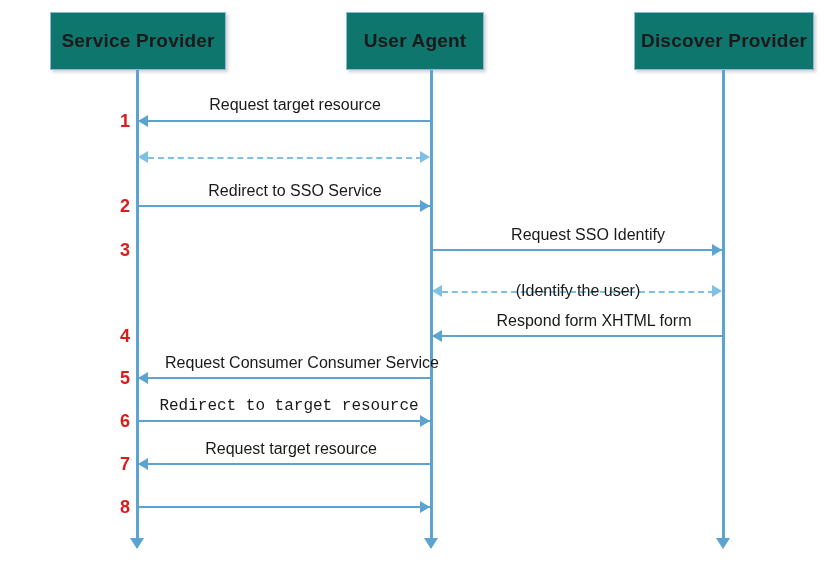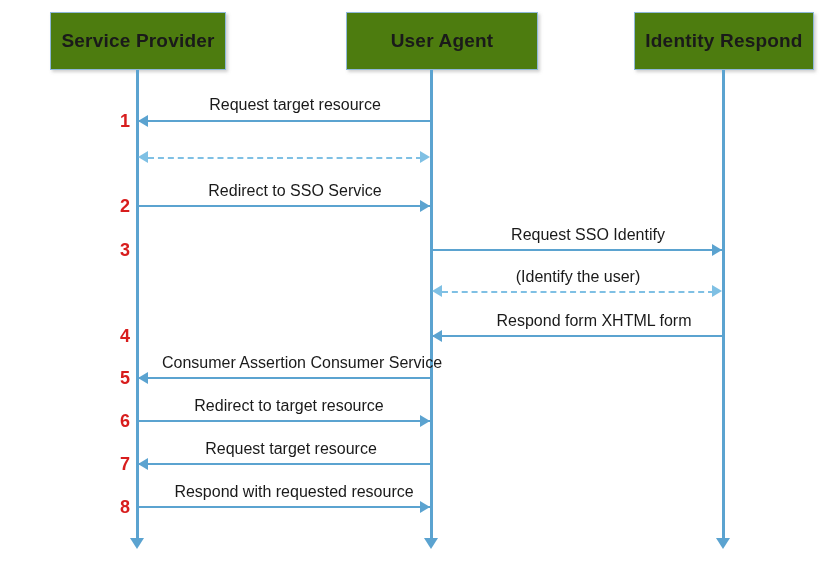--- a/index.html
+++ b/index.html
@@ -14,21 +14,21 @@
     position: relative;
     width: 835px;
     height: 563px;
     background: #ffffff;
     overflow: hidden;
   }
   .actor-box {
     position: absolute;
     box-sizing: border-box;
     border: 1px solid #8fb8d8;
-    background: #4d7c0f;
+    background: #0f766e;
     display: flex;
     align-items: center;
     justify-content: center;
     font-size: 19px;
     font-weight: bold;
     color: #1a1a1a;
     letter-spacing: 0.2px;
     box-shadow: 2px 2px 3px rgba(120,120,120,0.35);
   }
   .lifeline {
@@ -91,25 +91,25 @@
   }
 </style>
 </head>
 <body>
 
 <div id="diagram">
 
   <div class="actor-box" style="left:50px; top:12px; width:176px; height:58px;">
     <span>Service Provider</span>
   </div>
-  <div class="actor-box" style="left:346px; top:12px; width:192px; height:58px;">
+  <div class="actor-box" style="left:346px; top:12px; width:138px; height:58px;">
     <span>User Agent</span>
   </div>
   <div class="actor-box" style="left:634px; top:12px; width:180px; height:58px;">
-    <span>Identity Respond</span>
+    <span>Discover Provider</span>
   </div>
 
   <div class="lifeline" style="left:136px; top:70px; height:468px;"></div>
   <div class="lifeline-arrow" style="left:130px; top:538px;"></div>
 
   <div class="lifeline" style="left:430px; top:70px; height:468px;"></div>
   <div class="lifeline-arrow" style="left:424px; top:538px;"></div>
 
   <div class="lifeline" style="left:722px; top:70px; height:468px;"></div>
   <div class="lifeline-arrow" style="left:716px; top:538px;"></div>
@@ -129,40 +129,39 @@
   <div class="step-num" style="left:130px; top:206px;">2</div>
 
   <div class="msg-line" style="left:432px; top:249px; width:290px;"></div>
   <div class="arrowhead right" style="left:712px; top:244px;"></div>
   <div class="msg-label" style="left:588px; top:226px;">Request SSO Identify</div>
   <div class="step-num" style="left:130px; top:250px;">3</div>
 
   <div class="msg-line dashed" style="left:442px; top:291px; width:272px;"></div>
   <div class="arrowhead dash-left" style="left:432px; top:285px;"></div>
   <div class="arrowhead dash-right" style="left:712px; top:285px;"></div>
-  <div class="msg-label" style="left:578px; top:268px;">(Identify the user)</div>
+  <div class="msg-label" style="left:578px; top:282px;">(Identify the user)</div>
 
   <div class="msg-line" style="left:432px; top:335px; width:291px;"></div>
   <div class="arrowhead left" style="left:432px; top:330px;"></div>
   <div class="msg-label" style="left:594px; top:312px;">Respond form XHTML form</div>
   <div class="step-num" style="left:130px; top:336px;">4</div>
 
   <div class="msg-line" style="left:138px; top:377px; width:293px;"></div>
   <div class="arrowhead left" style="left:138px; top:372px;"></div>
-  <div class="msg-label" style="left:302px; top:354px;">Consumer Assertion Consumer Service</div>
+  <div class="msg-label" style="left:302px; top:354px;">Request Consumer Consumer Service</div>
   <div class="step-num" style="left:130px; top:378px;">5</div>
 
   <div class="msg-line" style="left:138px; top:420px; width:292px;"></div>
   <div class="arrowhead right" style="left:420px; top:415px;"></div>
-  <div class="msg-label" style="left:289px; top:397px;">Redirect to target resource</div>
+  <div class="msg-label" style="left:289px; top:397px;font-family:Liberation Mono, monospace;">Redirect to target resource</div>
   <div class="step-num" style="left:130px; top:421px;">6</div>
 
   <div class="msg-line" style="left:138px; top:463px; width:293px;"></div>
   <div class="arrowhead left" style="left:138px; top:458px;"></div>
   <div class="msg-label" style="left:291px; top:440px;">Request target resource</div>
   <div class="step-num" style="left:130px; top:464px;">7</div>
 
   <div class="msg-line" style="left:138px; top:506px; width:292px;"></div>
   <div class="arrowhead right" style="left:420px; top:501px;"></div>
-  <div class="msg-label" style="left:294px; top:483px;">Respond with requested resource</div>
   <div class="step-num" style="left:130px; top:507px;">8</div>
 
 </div>
 
 </body></html>

